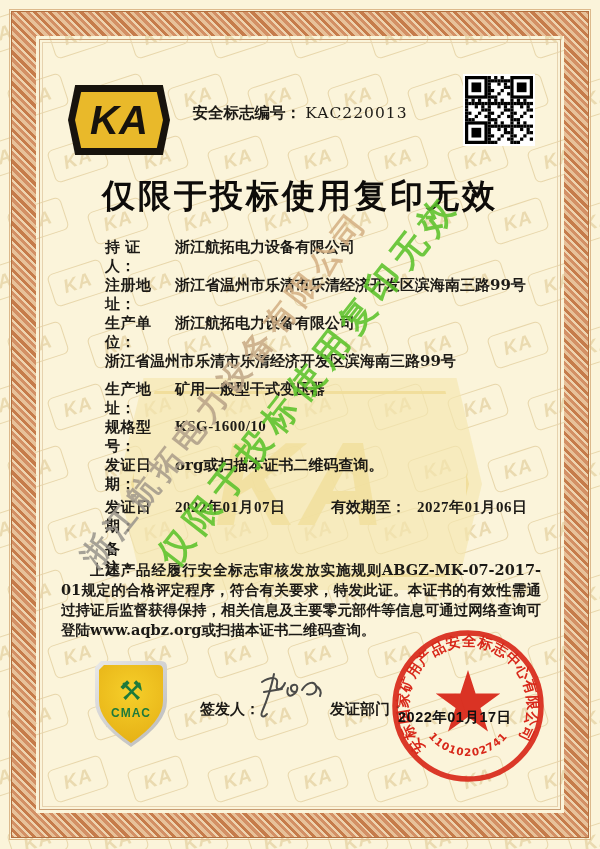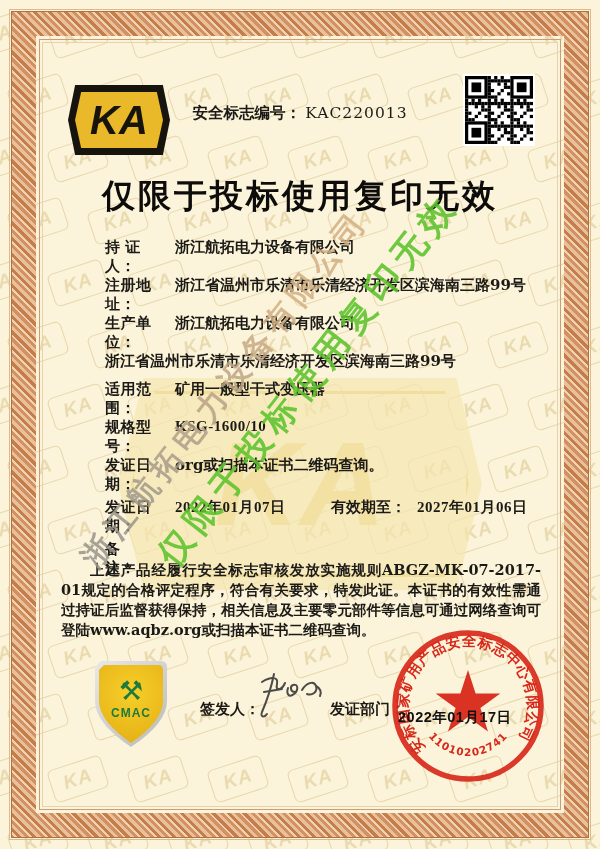--- a/index.html
+++ b/index.html
@@ -386,21 +386,21 @@
         <span class="fval kai">浙江省温州市乐清市乐清经济开发区滨海南三路99号</span>
       </div>
       <div class="frow">
         <span class="flabel">生产单位：</span>
         <span class="fval kai">浙江航拓电力设备有限公司</span>
       </div>
       <div class="frow">
         <span class="fval kai">浙江省温州市乐清市乐清经济开发区滨海南三路99号</span>
       </div>
       <div class="frow">
-        <span class="flabel">适用范围：</span>
+        <span class="flabel">生产地址：</span>
         <span class="fval kai">矿用一般型干式变压器</span>
       </div>
       <div class="frow">
         <span class="flabel">规格型号：</span>
         <span class="fval sans">KSG-1600/10</span>
       </div>
       <div class="frow">
         <span class="flabel">发证日期：</span>
         <span class="fval kai">org或扫描本证书二维码查询。</span>
       </div>

